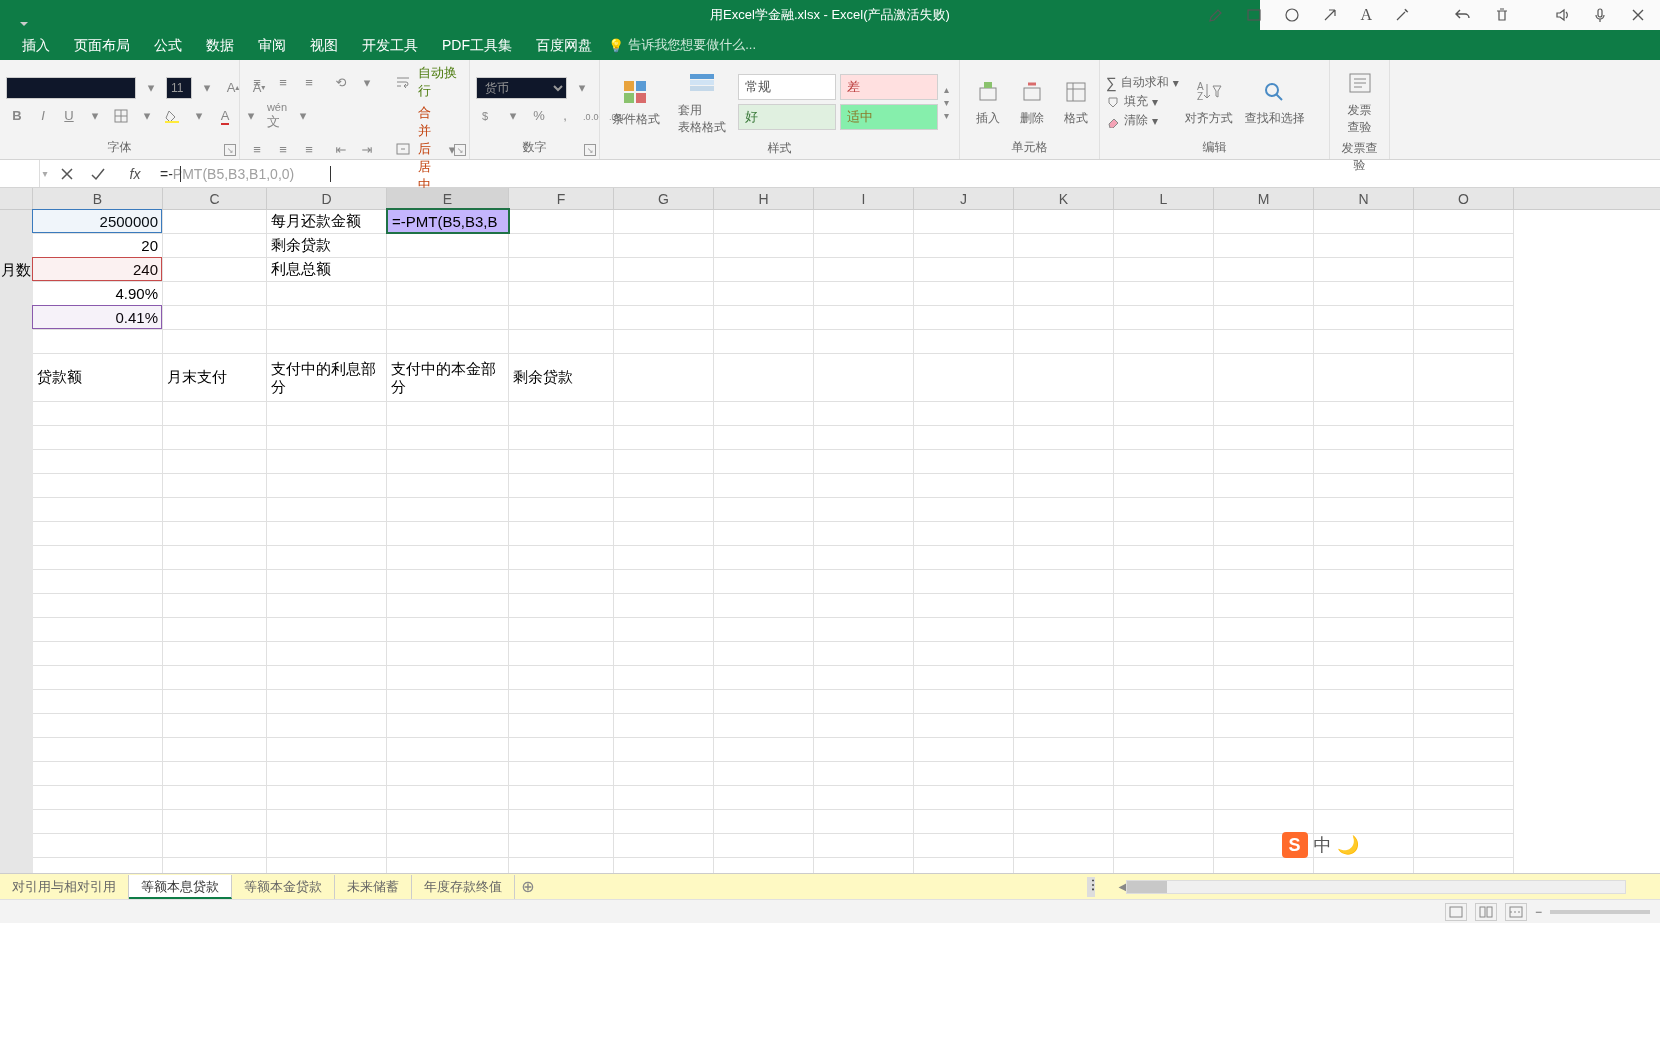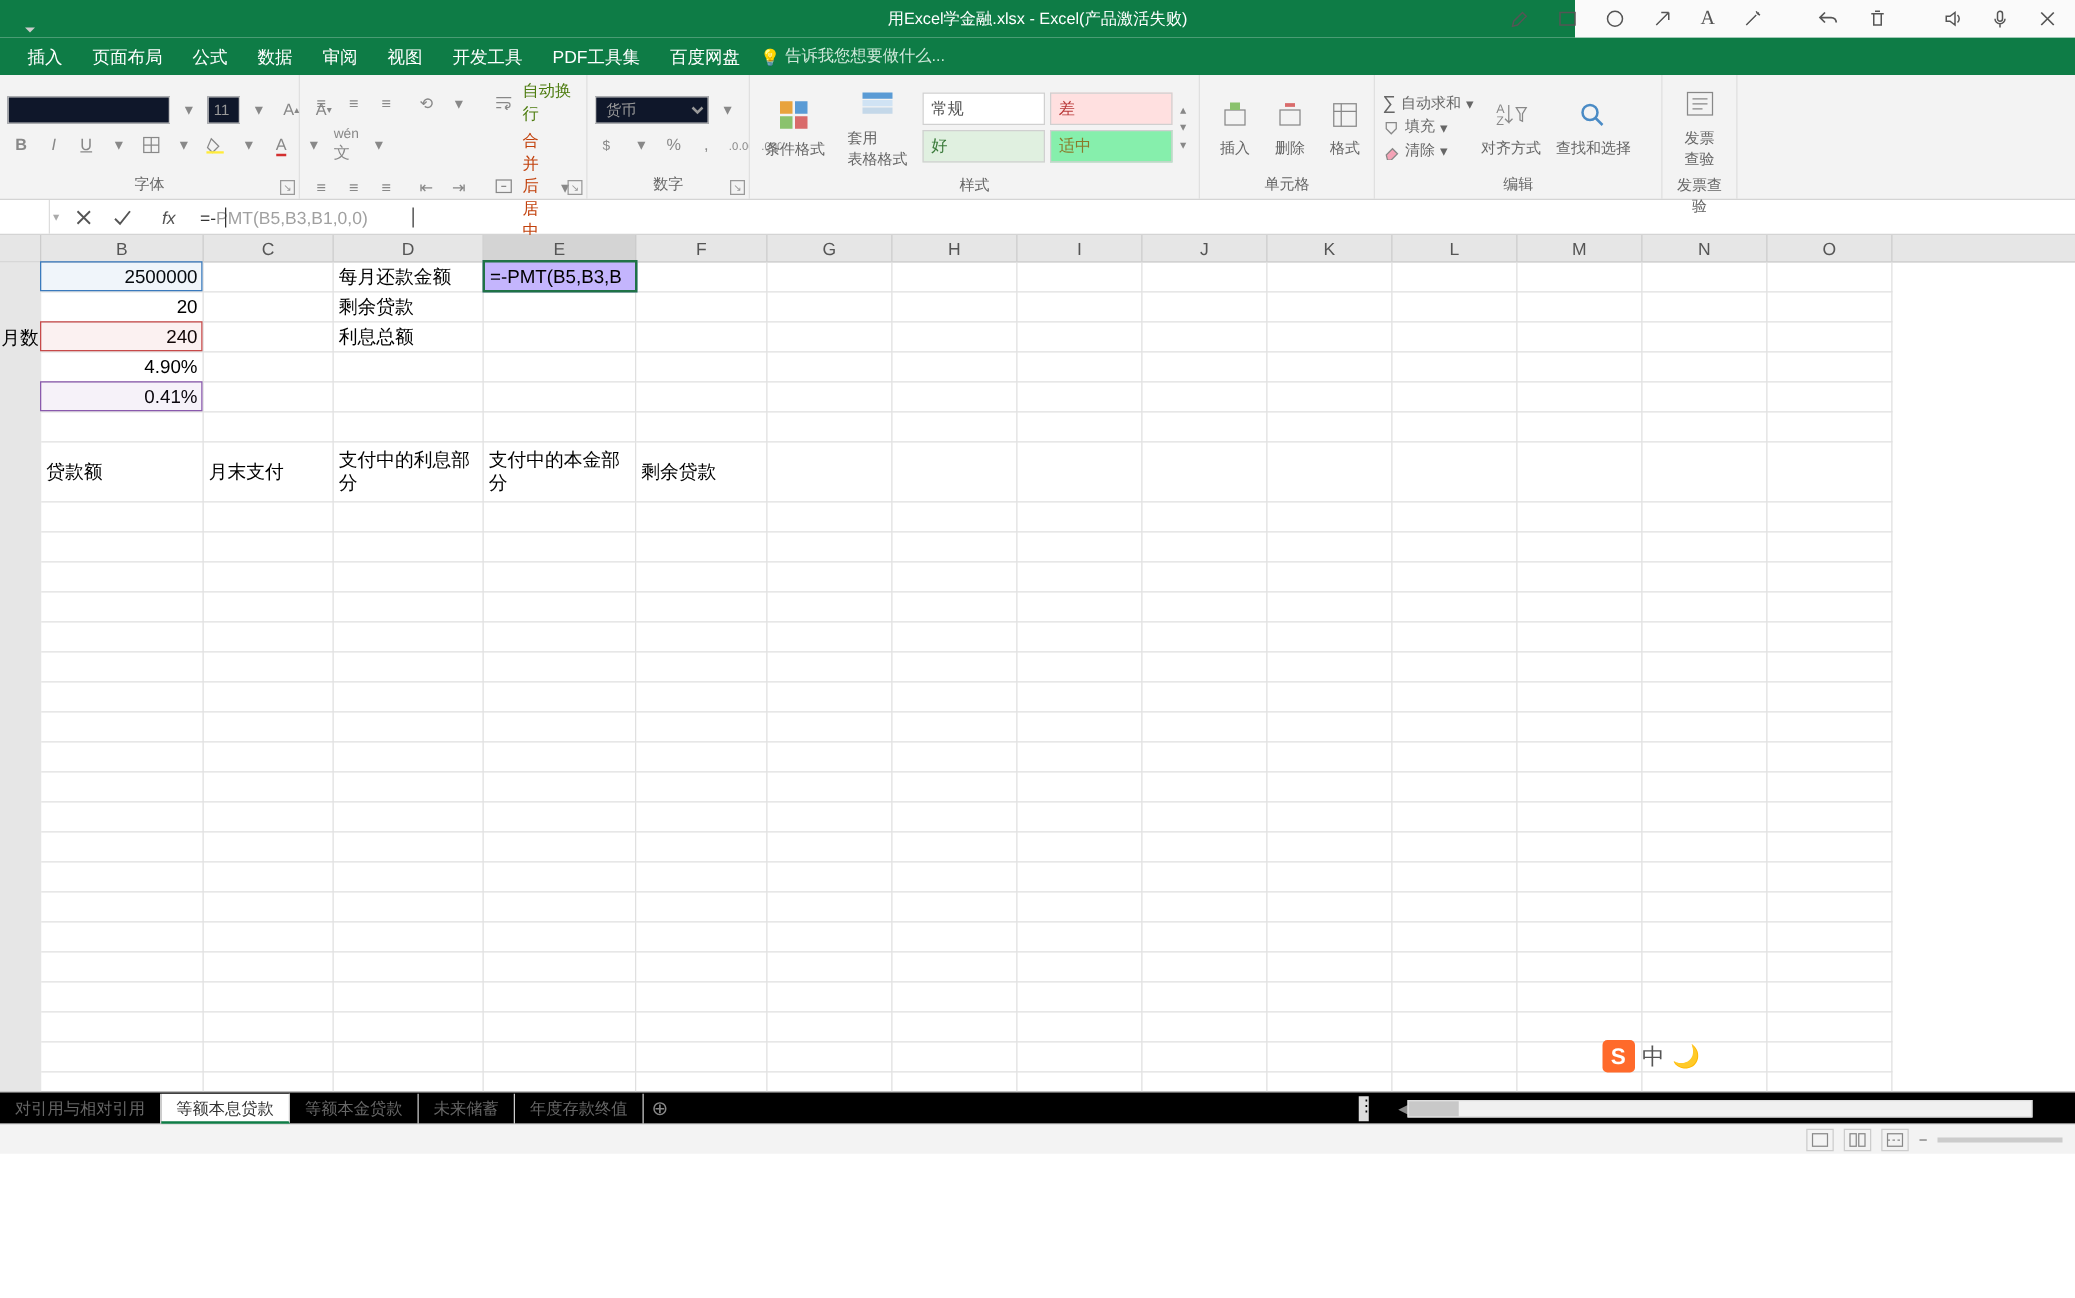--- a/index.html
+++ b/index.html
@@ -58,21 +58,21 @@
 .cell { border-right: 1px solid #e0e0e0; border-bottom: 1px solid #e0e0e0; font-size: 15px; padding: 0 4px; display: flex; align-items: center; overflow:hidden; white-space:nowrap;}
 .cell.right { justify-content: flex-end; }
 .cell.wrap { white-space:normal; line-height:1.2; font-size:15px;}
 .active-cell { position: absolute; border: 2px solid #1f7246; background:#c4b5fd; z-index:5; font-size:15px; padding:0 4px; display:flex; align-items:center;}
 .ref-box { position: absolute; border: 1px solid; z-index:4; pointer-events:none;}
 .ref-blue { border-color:#3a7abd; background:rgba(58,122,189,0.08);}
 .ref-red { border-color:#c74a4a; background:rgba(199,74,74,0.08);}
 .ref-purple { border-color:#8a5aad; background:rgba(138,90,173,0.08);}
 
 
-.sheet-tabs { height: 26px; border-top: 1px solid #ccc; display: flex; align-items: center; background: #000000; font-size: 13px; }
+.sheet-tabs { height: 26px; border-top: 1px solid #ccc; display: flex; align-items: center; background: #fef9c3; font-size: 13px; }
 .sh-tab { padding: 0 12px; height: 24px; line-height: 24px; border-right: 1px solid #ccc; color: #666; cursor:pointer;}
 .sh-tab.active { background: #fff; border-bottom: 2px solid #0e7c46; color: #333; }
 .sh-add { width: 26px; text-align: center; color: #888; font-size:16px;}
 .hscroll-area { flex:1; display:flex; align-items:center; justify-content:flex-start; padding-left:20px;}
 .hscroll-track { width:500px; height:14px; background:#f0f0f0; border:1px solid #ddd; position:relative;}
 .hscroll-thumb { position:absolute; left:0; top:0; height:12px; width:40px; background:#c8c8c8;}
 .split-handle { width:8px; height:20px; background:#ddd; margin:0 4px;}
 
 
 .status-bar { height: 24px; background: #f3f3f3; border-top:1px solid #e0e0e0; display: flex; align-items: center; justify-content: flex-end; gap: 8px; padding: 0 10px; font-size: 12px; color: #666; }

